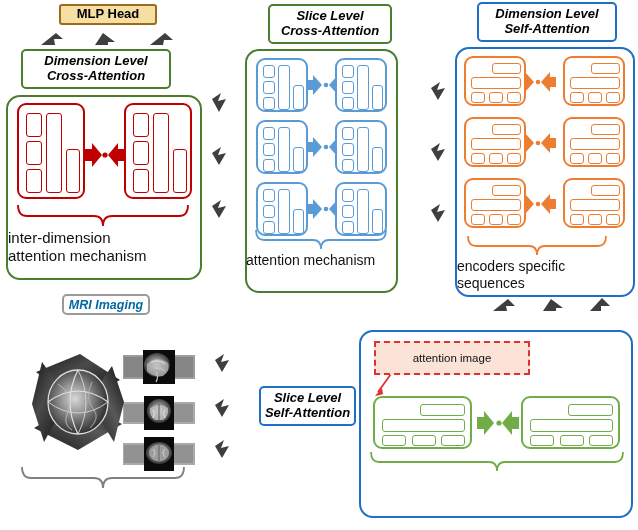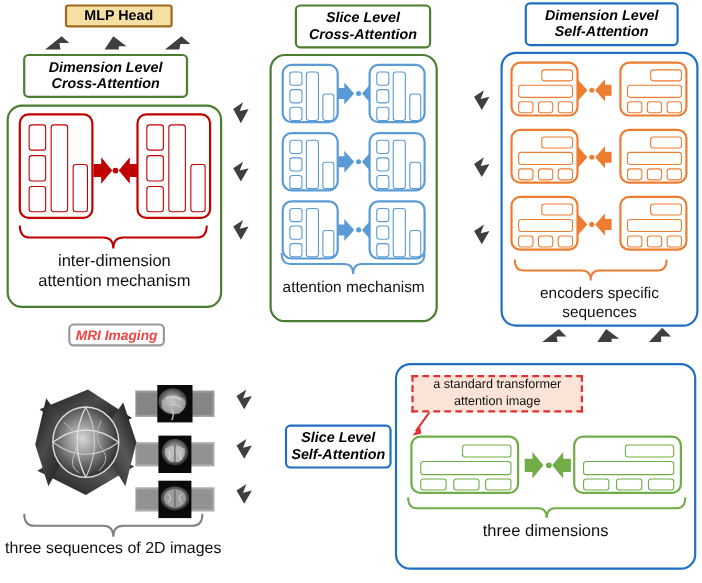--- a/index.html
+++ b/index.html
@@ -24,21 +24,21 @@
     justify-content: center;
     text-align: center;
     font-weight: bold;
     font-style: italic;
     border-radius: 5px;
     background: #ffffff;
     line-height: 1.12;
   }
   .pill-green { border: 2px solid #4b7d31; color: #000; }
   .pill-blue  { border: 2px solid #1f6fc4; color: #000; }
-  .pill-gray  { border: 2px solid #9a9a9a; color: #ef4444; }
+  .pill-gray  { border: 2px solid #9a9a9a; color: #0369a1; }
   .pill-mlp {
     border: 2px solid #9c6b1e;
     background: #f6dfa2;
     color: #000;
     font-style: normal;
     border-radius: 3px;
   }
 
   
   .panel {
@@ -73,21 +73,21 @@
   .tblock.orng { border: 2.5px solid #ed7d31; }
   .tblock.grn  { border: 2.5px solid #70ad47; }
   .tblock.red  .bar { border: 1.6px solid #c00000; }
   .tblock.blue .bar { border: 1.6px solid #5b9bd5; }
   .tblock.orng .bar { border: 1.6px solid #ed7d31; }
   .tblock.grn  .bar { border: 1.6px solid #70ad47; }
 
   
   .caption {
     position: absolute;
-    text-align: center;
+    text-align: left;
     color: #111;
     line-height: 1.22;
     font-family: "Liberation Sans", sans-serif;
   }
 
   
   .callout {
     position: absolute;
     box-sizing: border-box;
     border: 2px dashed #e03030;
@@ -379,41 +379,39 @@
 </div>
 
 <div class="pill pill-blue" style="left:259px; top:386px; width:97px; height:40px; font-size:13px;">
   <span>Slice Level</span>
   <span>Self-Attention</span>
 </div>
 
 <div class="panel panel-blue" style="left:359px; top:330px; width:274px; height:188px;"></div>
 
 <div class="callout" style="left:374px; top:341px; width:156px; height:34px; font-size:11.5px;">
-  <span>a standard transformer</span>
   <span>attention image</span>
 </div>
 
 <div class="tblock grn" style="left:373px; top:396px; width:99px; height:53px;">
   <div class="bar" style="left:45px; top:6px;  width:45px; height:12px;"></div>
   <div class="bar" style="left:7px;  top:21px; width:83px; height:13px;"></div>
   <div class="bar" style="left:7px;  top:37px; width:24px; height:11px;"></div>
   <div class="bar" style="left:37px; top:37px; width:24px; height:11px;"></div>
   <div class="bar" style="left:66px; top:37px; width:24px; height:11px;"></div>
 </div>
 <div class="tblock grn" style="left:521px; top:396px; width:99px; height:53px;">
   <div class="bar" style="left:45px; top:6px;  width:45px; height:12px;"></div>
   <div class="bar" style="left:7px;  top:21px; width:83px; height:13px;"></div>
   <div class="bar" style="left:7px;  top:37px; width:24px; height:11px;"></div>
   <div class="bar" style="left:37px; top:37px; width:24px; height:11px;"></div>
   <div class="bar" style="left:66px; top:37px; width:24px; height:11px;"></div>
 </div>
 
 <div class="caption" style="left:362px; top:474px; width:268px; font-size:15px;">
-  <div>three dimensions</div>
 </div>
 
 <div class="pill pill-gray" style="left:62px; top:294px; width:88px; height:21px; font-size:12.5px;">
   <span>MRI Imaging</span>
 </div>
 
 <svg class="abs" style="left:28px; top:350px; width:100px; height:105px;" viewBox="0 0 100 105">
   <defs>
     <linearGradient id="mriGrayA" x1="0" y1="0" x2="1" y2="1">
       <stop offset="0%" stop-color="#171717"></stop>
@@ -506,14 +504,13 @@
   <rect x="50" y="8" width="20" height="18" fill="#7a7a7a" opacity="0.5"></rect>
   <rect x="21" y="0" width="30" height="34" fill="#0a0a0a"></rect>
   <ellipse cx="36" cy="16" rx="13" ry="11" fill="url(#axiCore)"></ellipse>
   <ellipse cx="36" cy="16" rx="10" ry="8.5" fill="#9d9d9d"></ellipse>
   <path d="M36,8 L36,24" fill="none" stroke="#5c5c5c" stroke-width="0.9"></path>
   <path d="M30,12 Q34,16 30,20" fill="none" stroke="#e8e8e8" stroke-width="0.7"></path>
   <path d="M42,12 Q38,16 42,20" fill="none" stroke="#e8e8e8" stroke-width="0.7"></path>
 </svg>
 
 <div class="caption" style="left:0px; top:491px; width:206px; font-size:14.5px;">
-  <div>three sequences of 2D images</div>
 </div>
 
 </body></html>

